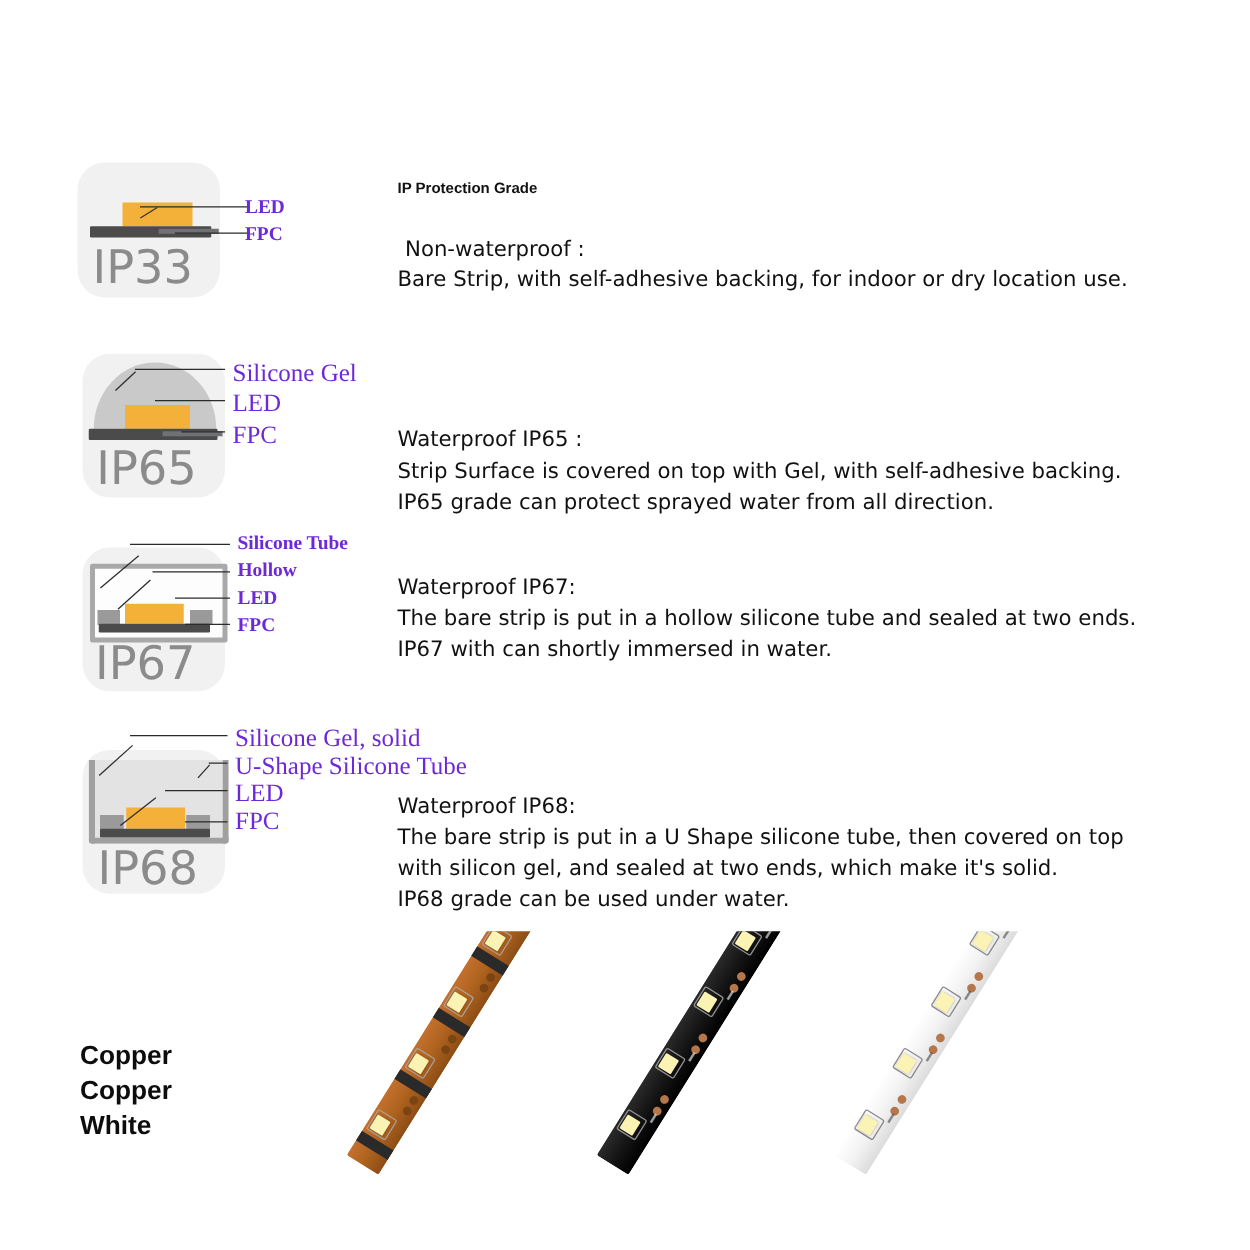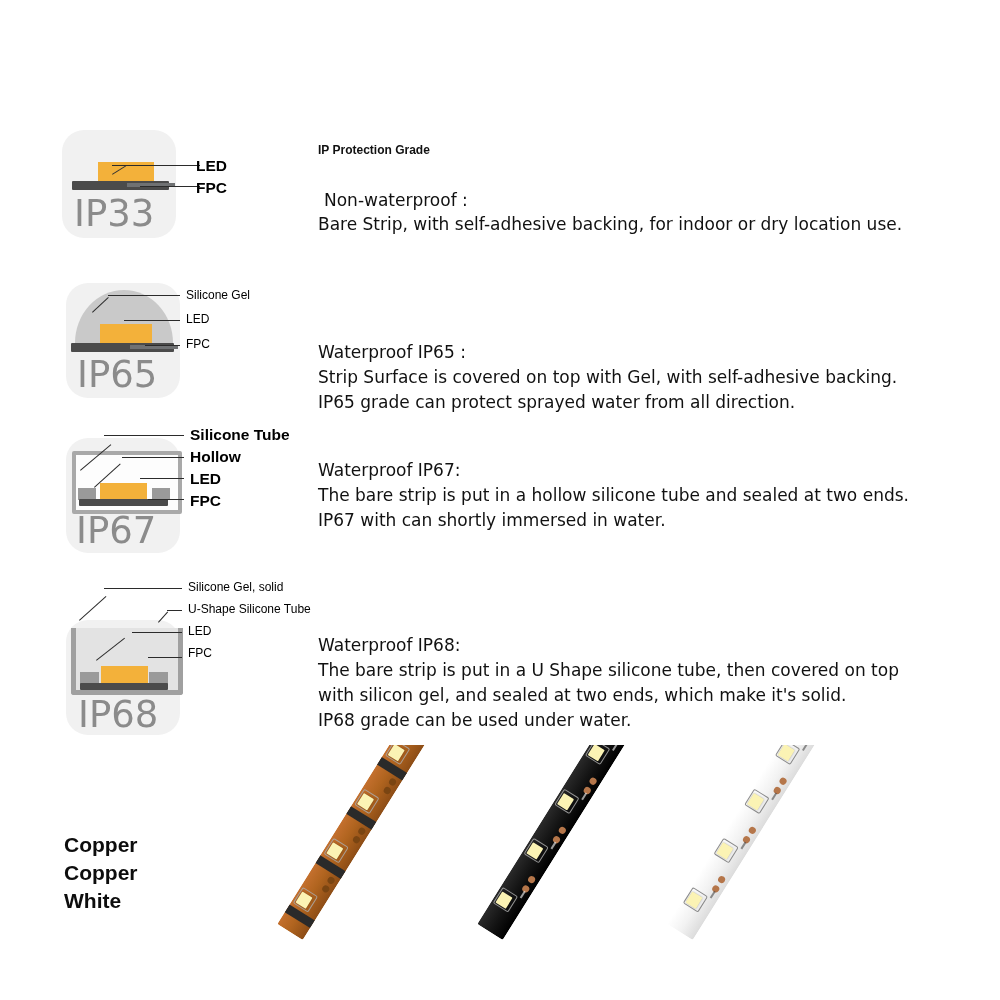--- a/index.html
+++ b/index.html
@@ -62,26 +62,26 @@
     border-radius:0 0 3px 3px;
   }
   .side-block{position:absolute;background:#9a9a9a;}
 
   
   .lead{position:absolute;background:#2b2b2b;height:1px;transform-origin:0 0;}
 
   .lbl{
     position:absolute;
     font-size:15px;
-    color:#000000;
+    color:#6d28d9;
     white-space:nowrap;
-    font-family:Liberation Sans, sans-serif;
+    font-family:Liberation Serif, serif;
   }
   .lbl.bold{font-weight:bold;font-size:15.5px;}
-  .lbl.reg{font-weight:400;font-size:12px;}
+  .lbl.reg{font-weight:400;font-size:20px;}
 
   
   .sec-head{
     position:absolute;
     font-size:12px;font-weight:bold;color:#111;
     white-space:nowrap;
   }
   .para{
     position:absolute;
     font-size:17px;
@@ -195,21 +195,21 @@
     <div class="lbl bold" style="left:190px;top:448px;">Hollow</div>
     <div class="lbl bold" style="left:190px;top:470px;">LED</div>
     <div class="lbl bold" style="left:190px;top:492px;">FPC</div>
 
     <div class="para" style="left:318px;top:458px;">Waterproof IP67:</div>
     <div class="para" style="left:318px;top:483px;">The bare strip is put in a hollow silicone tube and sealed at two ends.</div>
     <div class="para" style="left:318px;top:508px;">IP67 with can shortly immersed in water.</div>
   </div>
 
   <div class="ip-row">
-    <div class="icon-box" style="left:66px;top:600px;width:114px;height:115px;margin-top:20px;">
+    <div class="icon-box" style="left:66px;top:600px;width:114px;height:115px;">
       <div class="u-tube" style="left:5px;top:8px;width:102px;height:62px;"></div>
       <div class="side-block" style="left:14px;top:52px;width:19px;height:12px;"></div>
       <div class="side-block" style="left:83px;top:52px;width:19px;height:12px;"></div>
       <div class="led-chip" style="left:35px;top:46px;width:47px;height:17px;"></div>
       <div class="fpc-bar" style="left:14px;top:63px;width:88px;height:7px;"></div>
       <div class="ip-code" style="left:12px;top:73px;">IP68</div>
     </div>
     <div class="lead" style="left:104px;top:588px;width:78px;"></div>
     <div class="lead" style="left:79px;top:620px;width:36px;transform:rotate(-42deg);"></div>
     <div class="lead" style="left:167px;top:610px;width:15px;"></div>

